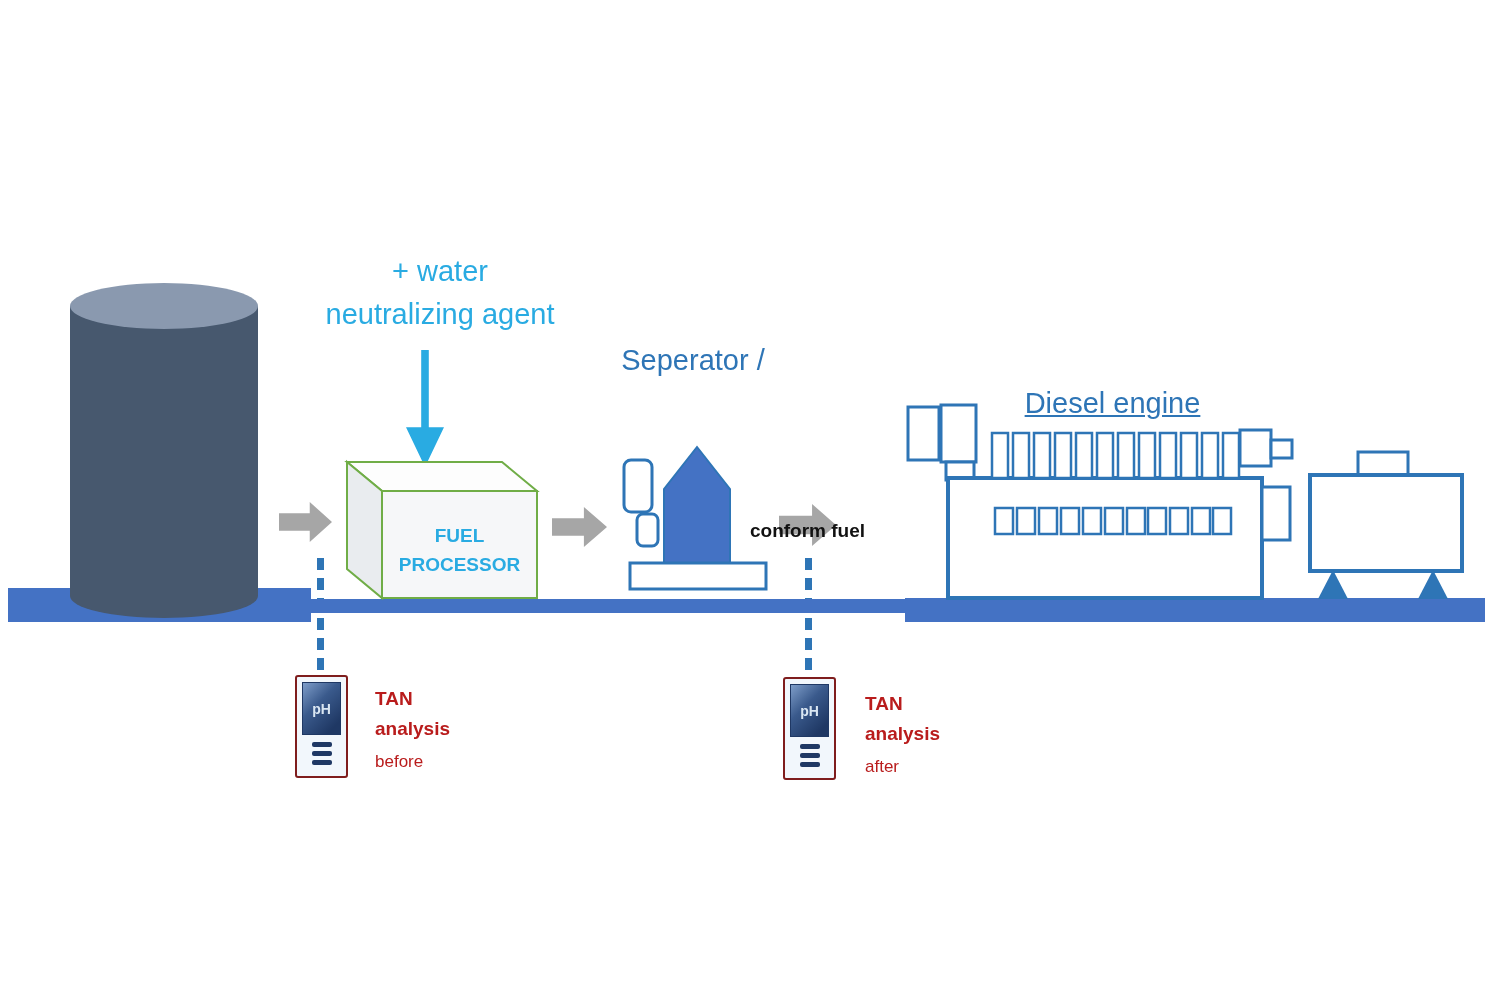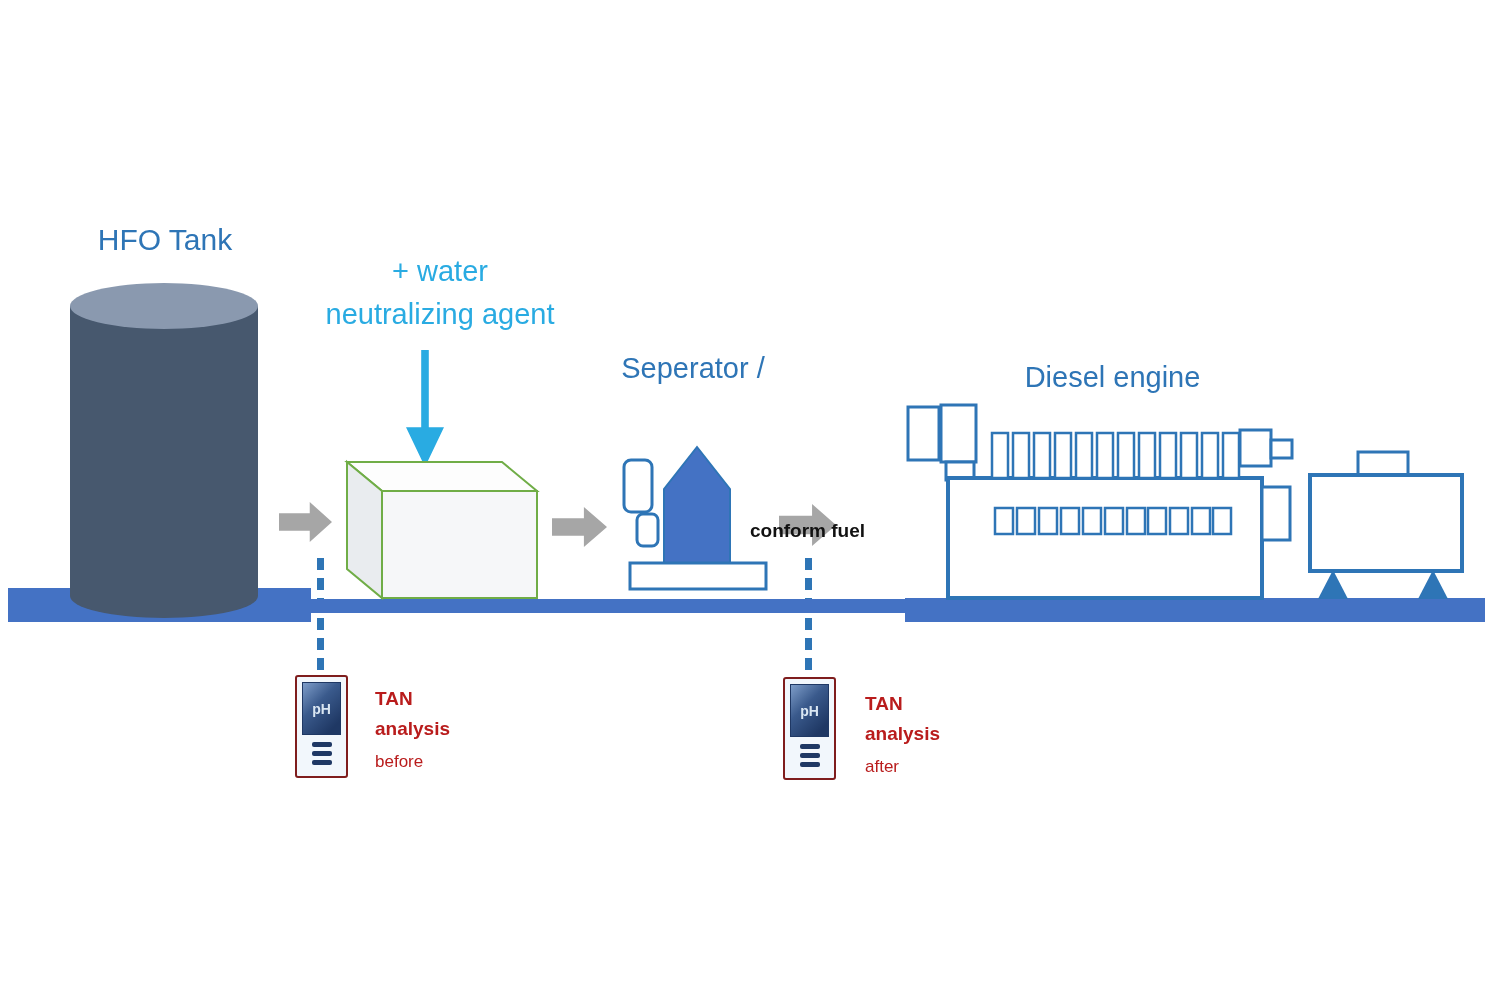--- a/index.html
+++ b/index.html
@@ -59,22 +59,22 @@
 
   
   .shapes { position: absolute; left: 0; top: 0; z-index: 4; pointer-events: none; }
 
   
   .lbl { position: absolute; z-index: 6; }
   .lbl-blue { color: #2E75B6; font-size: 29px; line-height: 43px; text-align: center; }
   .lbl-cyan { color: #29ABE2; font-size: 29px; line-height: 43px; text-align: center; }
   .hfo-label        { left: 60px;   top: 218px; width: 210px; font-size: 30px; }
   .neutral-label    { left: 295px;  top: 250px; width: 290px; }
-  .separator-label  { left: 598px;  top: 347px; width: 190px; }
-  .diesel-label     { left: 1010px; top: 356px; width: 205px; }
+  .separator-label  { left: 598px;  top: 339px; width: 190px; }
+  .diesel-label     { left: 1010px; top: 382px; width: 205px; text-decoration: underline; }
   .alternator-label { left: 1316px; top: 402px; width: 145px; font-size: 28px; }
   .conform-label {
     left: 750px; top: 475px; width: 150px;
     color: #111111; font-size: 19px; font-weight: bold; margin-top: 45px;
   }
   .processor-label {
     left: 382px; top: 521px; width: 155px; text-align: center;
     color: #29ABE2; font-size: 19px; font-weight: bold; line-height: 29px;
   }
 
@@ -197,27 +197,30 @@
     <div class="ph-screen">
       <span>pH</span>
     </div>
     <div class="ph-buttons">
         <i></i>
         <i></i>
         <i></i>
       </div>
   </div>
 
-  <div class="lbl lbl-blue hfo-label">HFO Tank</div>
 
   <div class="lbl lbl-cyan neutral-label">
     <div>+ water</div>
     <div>neutralizing agent</div>
   </div>
 
+  <div class="lbl processor-label">
+    <div>FUEL</div>
+    <div>PROCESSOR</div>
+  </div>
 
   <div class="lbl lbl-blue separator-label">
     <div>Seperator /</div>
   </div>
 
   <div class="lbl conform-label">conform fuel</div>
 
   <div class="lbl lbl-blue diesel-label">Diesel engine</div>
 
 

